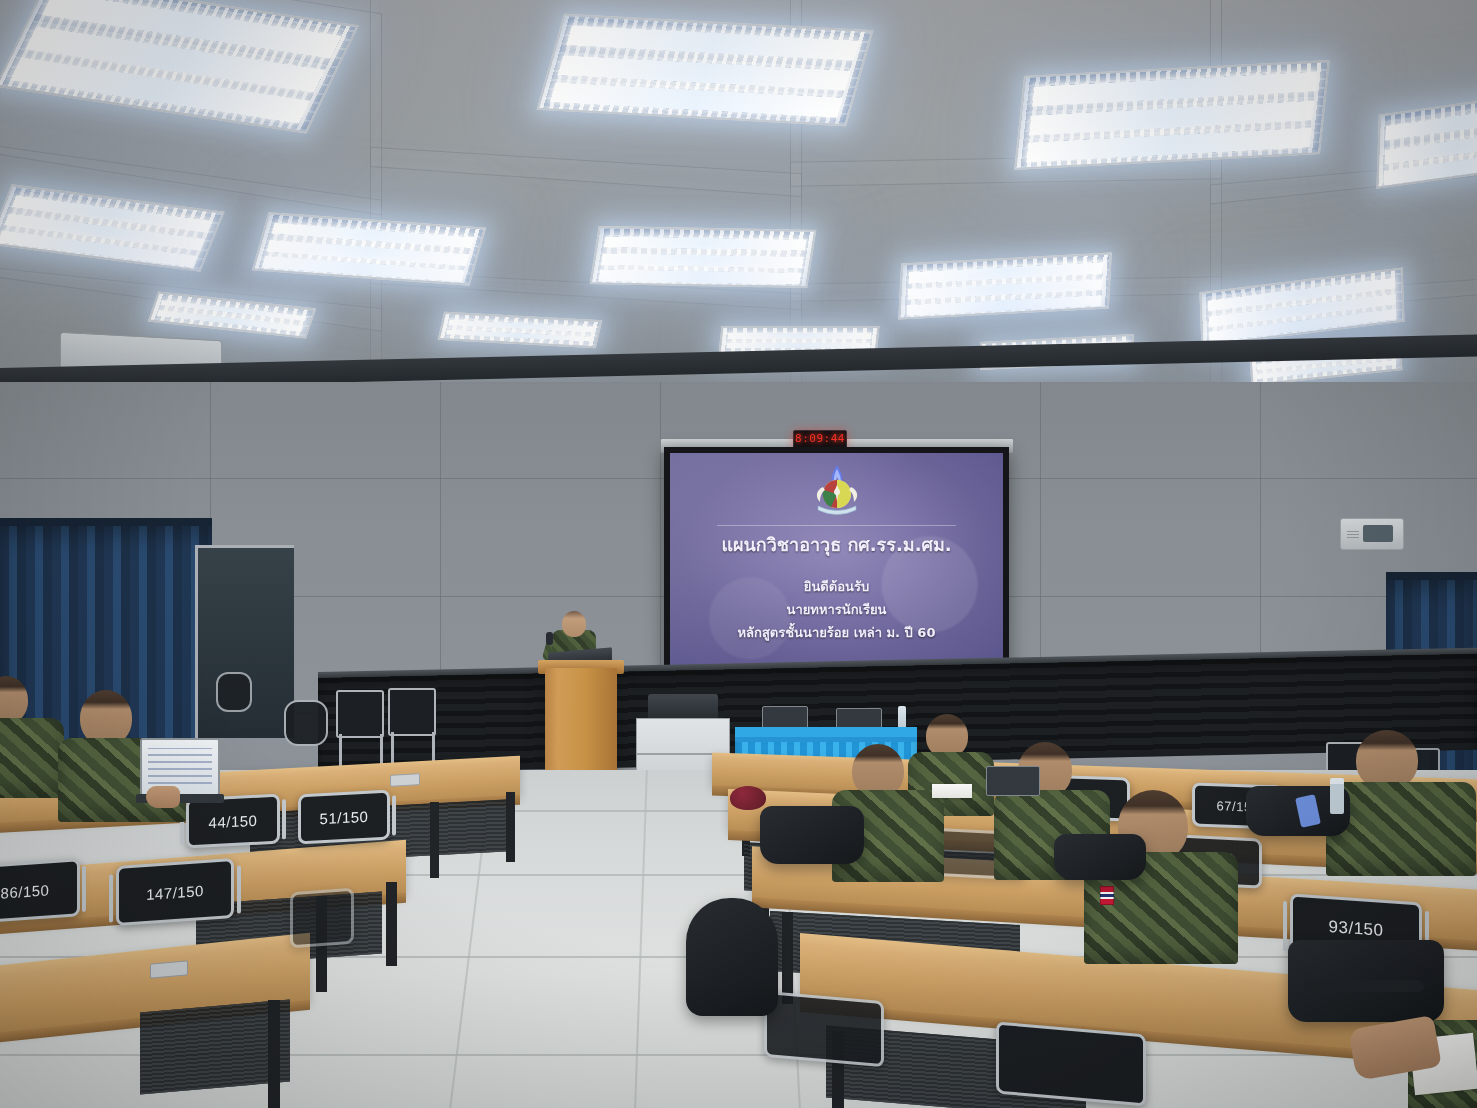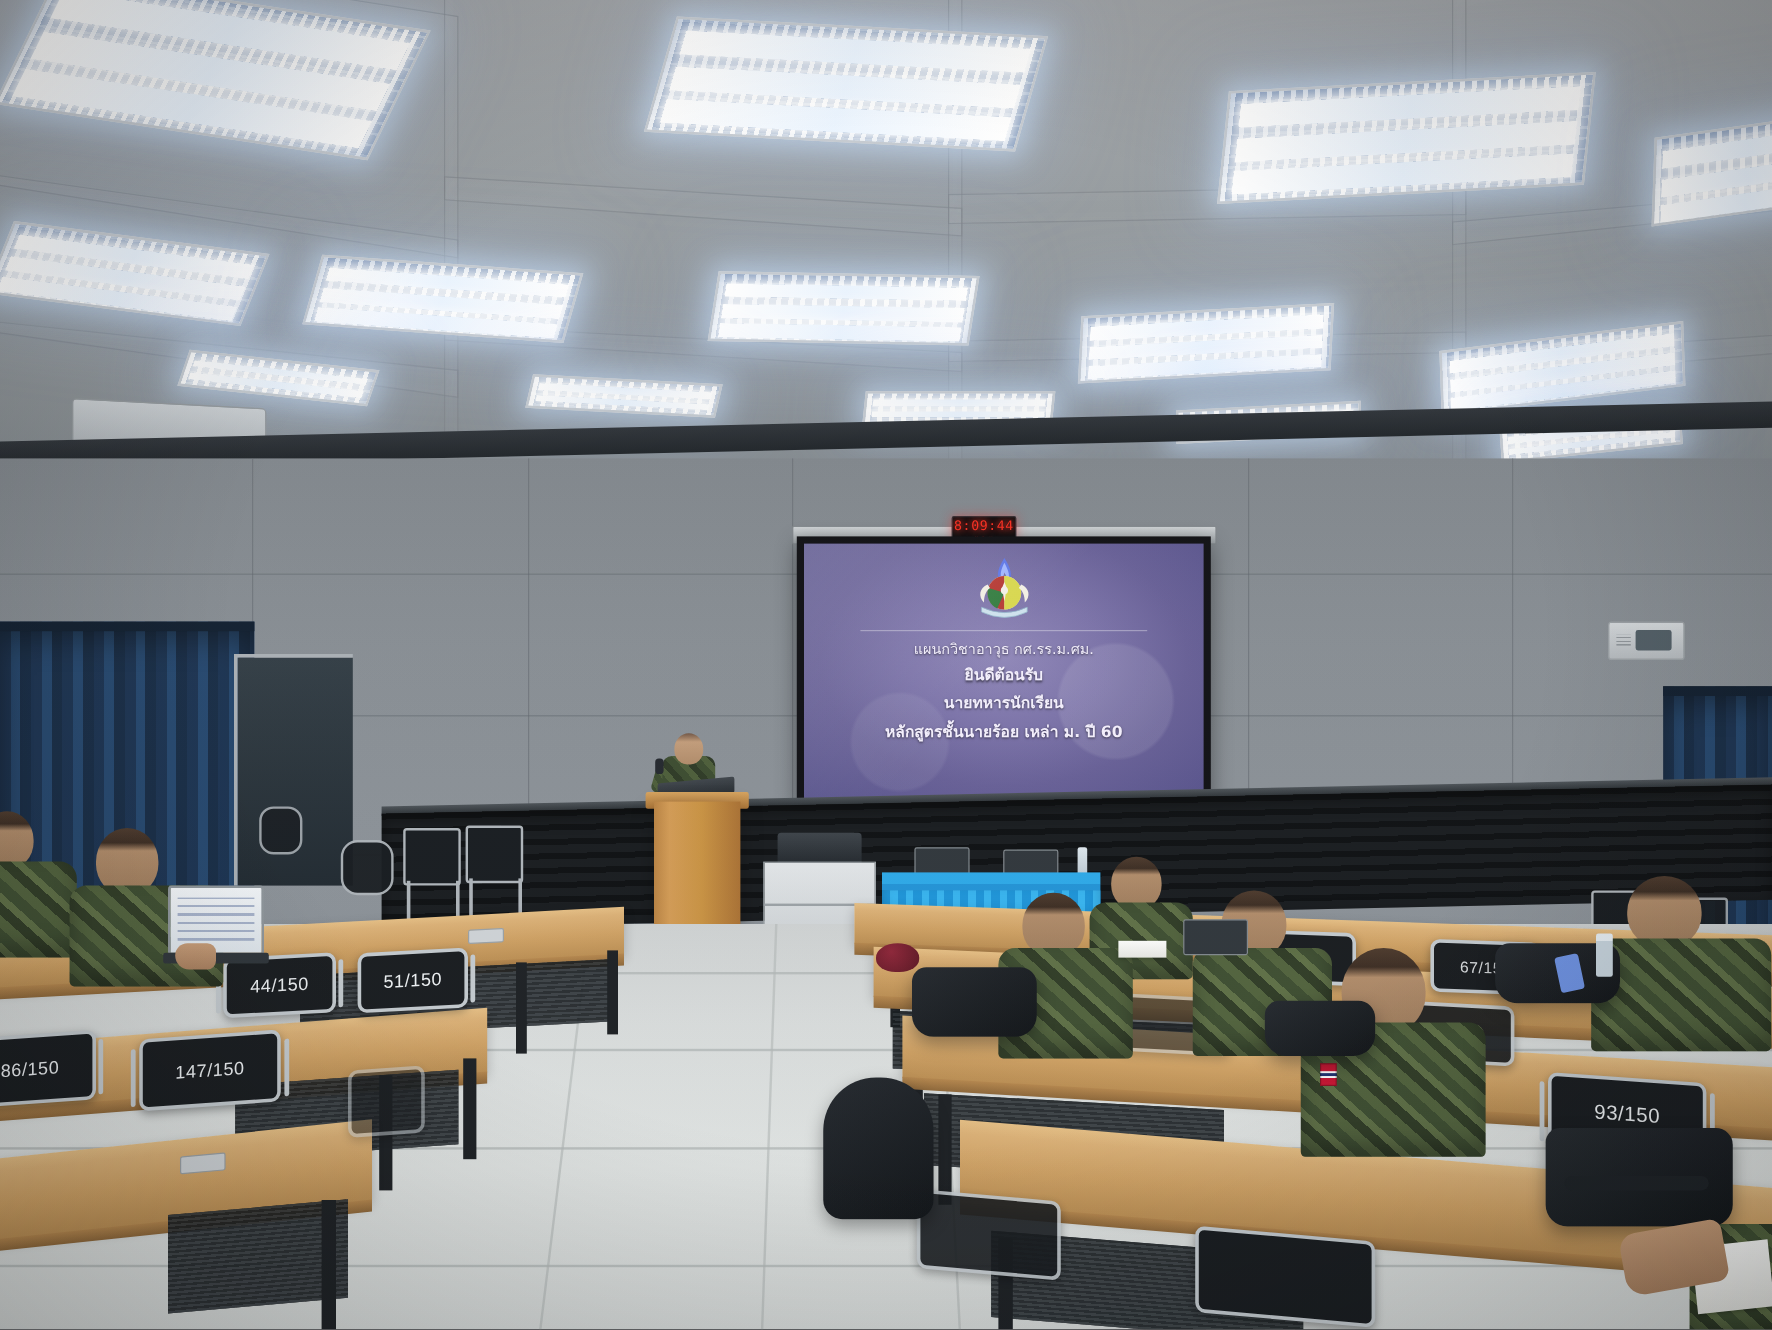--- a/index.html
+++ b/index.html
@@ -123,22 +123,22 @@
     pointer-events:none;
   }
   #slideEmblem{margin-top:10px;width:52px;height:56px;position:relative;}
   #slideRule{width:72%;height:1px;background:rgba(255,255,255,.35);margin:6px 0 6px;}
   .slideLine{
     color:#f2eefb;text-align:center;line-height:1.25;
     text-shadow:0 1px 2px rgba(0,0,0,.55);
     font-family:"DejaVu Sans","Liberation Sans",sans-serif;
     position:relative;z-index:2;
   }
-  #sl1{font-size:12px;font-weight:400;margin-top:2px;}
-  #sl2{font-size:13px;font-weight:600;margin-top:7px;}
+  #sl1{font-size:18px;font-weight:700;margin-top:2px;}
+  #sl2{font-size:13px;font-weight:600;margin-top:22px;}
   #sl3{font-size:13px;font-weight:600;margin-top:7px;}
   #sl4{font-size:13px;font-weight:600;margin-top:7px;}
 
   
   #clock{
     left:793px;top:430px;width:52px;height:22px;
     background:#0a0a0c;border:1px solid #2a2a30;border-radius:2px;
     display:flex;flex-direction:column;align-items:center;justify-content:center;
     box-shadow:0 0 10px rgba(255,40,40,.35);
   }

